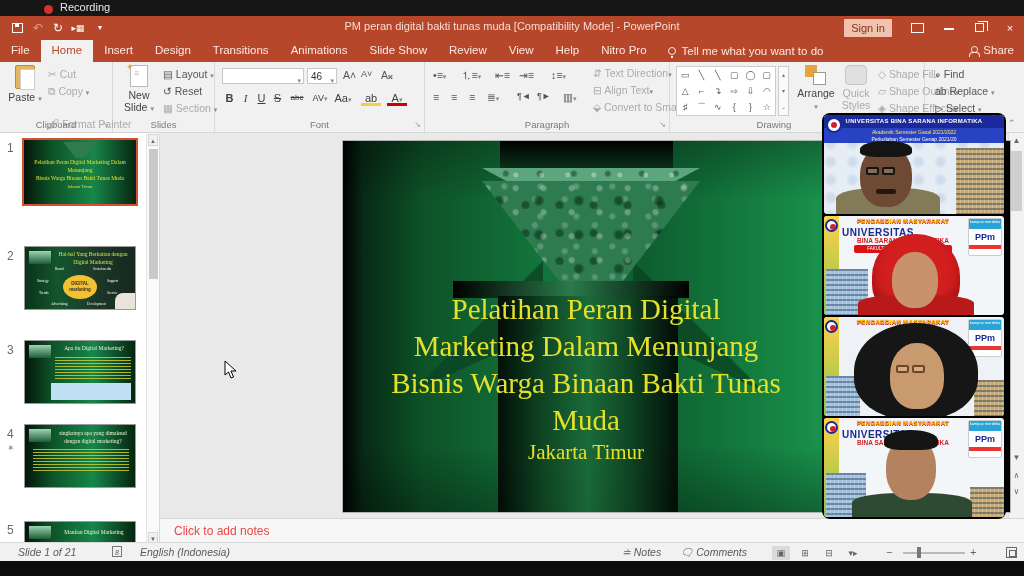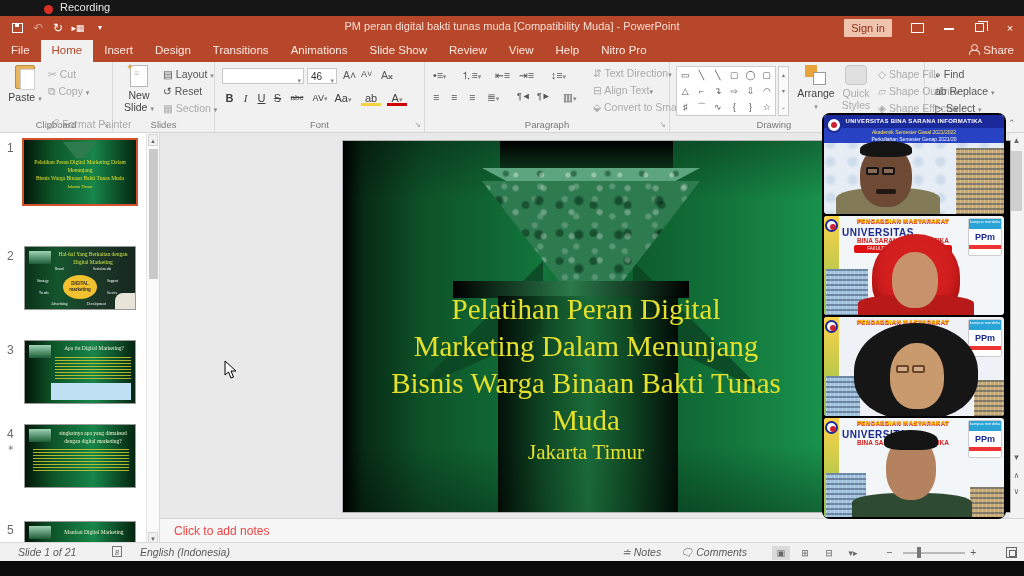--- a/index.html
+++ b/index.html
@@ -29,21 +29,21 @@
   .rest-ic::after { content:""; position:absolute; left:2px; top:-3px; width:9px; height:9px; border:1px solid #fff; border-bottom:none; border-left:none; }
   .close-ic { right:6px; top:4px; }
 
   
   #menubar { left:0; top:40px; width:1024px; height:22px; background:#b7472a; display:flex; align-items:stretch; }
   .mtab { color:#fbe9e2; font-size:11.5px; padding:4px 11px 0; }
   .mtab.active { background:#f1f1f1; color:#b7472a; }
   #tellme { display:flex; align-items:center; gap:6px; color:#fbe9e2; font-size:11.5px; padding:0 10px; }
   .bulb { width:8px; height:8px; border:1px solid #fbe9e2; border-radius:50%; position:relative; }
   .bulb::after { content:""; position:absolute; left:2px; top:8px; width:2px; height:2px; background:#fbe9e2; }
-  #share-area { position:absolute; right:10px; top:44px; display:flex; align-items:flex-start; gap:5px; color:#fbe9e2; font-size:11.5px; }
+  #share-area { position:absolute; right:10px; top:44px; display:flex; align-items:center; gap:5px; color:#fbe9e2; font-size:11.5px; }
   .person-ic { width:9px; height:9px; position:relative; }
   .person-ic::before { content:""; position:absolute; left:2px; top:0; width:5px; height:5px; border-radius:50%; border:1px solid #fbe9e2; }
   .person-ic::after { content:""; position:absolute; left:0; top:6px; width:9px; height:4px; border-radius:4px 4px 0 0; border:1px solid #fbe9e2; border-bottom:none; }
 
   
   #ribbon { left:0; top:62px; width:1024px; height:71px; background:#f1f1f1; border-bottom:1px solid #d5d5d5; }
   .rgroup { position:absolute; top:0; height:70px; border-right:1px solid #dadada; }
   .glabel { position:absolute; bottom:2px; left:0; right:0; text-align:center; font-size:9.5px; color:#7a7a7a; }
   .launcher { position:absolute; right:3px; bottom:3px; font-size:8px; color:#9a9a9a; }
   .bigbtn { position:absolute; top:3px; text-align:center; font-size:10.5px; color:#444; }
@@ -180,40 +180,44 @@
     <div id="rec-dot" class="abs"></div>
     <div id="rec-label" class="abs">Recording</div>
   </div>
 
   <div id="titlebar" class="abs">
     <div class="abs qat-save"></div>
     <div class="abs qat-ic dim" style="left:30px;">↶</div>
     <div class="abs qat-ic" style="left:50px;">↻</div>
     <div class="abs qat-ic" style="left:70px;font-size:9px;">▸▦</div>
     <div class="abs qat-ic" style="left:92px;font-size:8px;">▾</div>
-    <div id="win-title" class="abs">PM peran digital bakti tunas muda [Compatibility Muda] - PowerPoint</div>
+    <div id="win-title" class="abs">PM peran digital bakti tunas muda [Compatibility Mode] - PowerPoint</div>
     <div id="signin-btn" class="abs">Sign in</div>
     <div class="abs ribbon-disp"></div>
     <div class="abs min-ic"></div>
     <div class="abs rest-ic"></div>
     <div class="abs winctl close-ic">×</div>
   </div>
 
   <div id="menubar" class="abs">
     <div class="mtab">File</div>
     <div class="mtab active">Home</div>
     <div class="mtab">Insert</div>
     <div class="mtab">Design</div>
     <div class="mtab">Transitions</div>
     <div class="mtab">Animations</div>
     <div class="mtab">Slide Show</div>
     <div class="mtab">Review</div>
     <div class="mtab">View</div>
     <div class="mtab">Help</div>
     <div class="mtab">Nitro Pro</div>
+    <div id="tellme">
+      <span class="bulb"></span>
+      <span>Tell me what you want to do</span>
+    </div>
   </div>
   <div id="share-area">
     <span class="person-ic"></span>
     <span>Share</span>
   </div>
 
   <div id="ribbon" class="abs">
 
     <div class="rgroup" style="left:0;width:113px;">
       <div class="bigbtn" style="left:8px;width:34px;">

